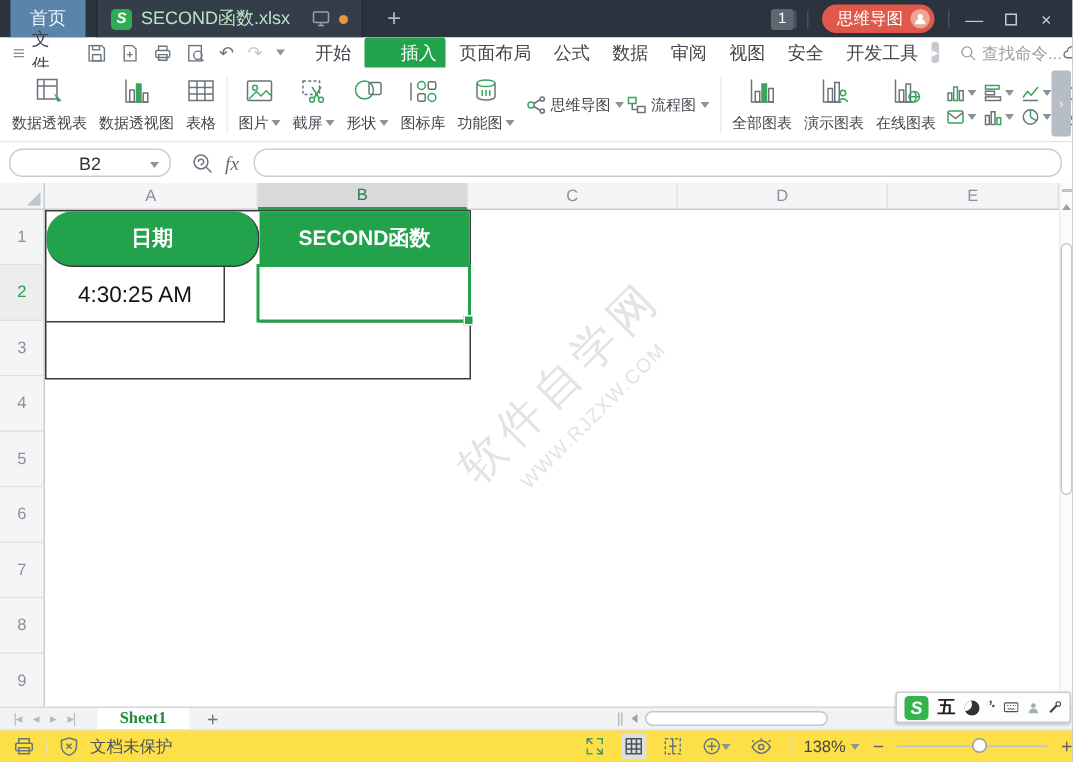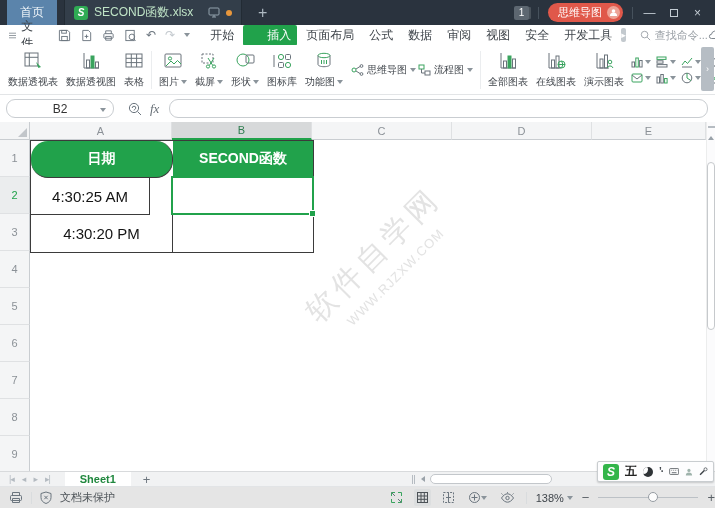--- a/index.html
+++ b/index.html
@@ -81,28 +81,28 @@
   .wm2{font-size:13px;letter-spacing:1px;margin-top:3px;white-space:nowrap;}
   .vscroll{position:absolute;right:0;top:0;width:9px;height:349px;background:#fbfbfc;border-left:1px solid #eceded;}
   .vgrip{position:absolute;top:4px;left:1px;width:7px;height:2px;border-top:1px solid #b6bcc2;border-bottom:1px solid #b6bcc2;}
   .varrow{position:absolute;top:14px;left:1px;width:0;height:0;border-left:3.5px solid transparent;border-right:3.5px solid transparent;border-bottom:4px solid #9aa2a9;}
   .vthumb{position:absolute;top:40px;left:0px;width:8px;height:168px;background:#fff;border:1px solid #c6c9cc;border-radius:4px;}
 
   
   .tabbar{position:absolute;top:471px;left:0;right:0;height:15px;background:#f1f2f3;border-top:1px solid #d8dadc;display:flex;align-items:center;font-size:10px;color:#9aa2a9;}
   .navs{display:flex;gap:8px;padding:0 9px;align-items:center;}
   .navg{font-size:9px;color:#b3bac0;letter-spacing:-1px;}
-  .sheettab{background:#fff;color:#21883f;font-weight:bold;font-size:11px;padding:0 15px;height:14px;display:flex;align-items:center;margin-left:6px;}
+  .sheettab{background:#fff;color:#21883f;font-weight:bold;font-size:11px;padding:0 15px;height:14px;display:flex;align-items:center;margin-left:6px;font-family:Liberation Serif, serif;}
   .addsheet{margin-left:12px;color:#6d767e;font-size:13px;line-height:1;}
   .hsplit{position:absolute;left:412px;top:3px;width:3px;height:9px;border-left:1px solid #b6bcc2;border-right:1px solid #b6bcc2;}
   .harrow{position:absolute;left:421px;top:4px;width:0;height:0;border-top:3.5px solid transparent;border-bottom:3.5px solid transparent;border-right:4px solid #9aa2a9;}
   .hthumb{position:absolute;left:430px;top:2px;width:122px;height:10px;background:#fff;border:1px solid #c3c7cb;border-radius:5px;}
 
   
-  .statusbar{position:absolute;top:486px;left:0;right:0;height:22px;background:#e5e5e5;border-top:1px solid #e2e4e6;display:flex;align-items:center;font-size:11px;color:#4c5257;}
+  .statusbar{position:absolute;top:486px;left:0;right:0;height:22px;background:#fde047;border-top:1px solid #e2e4e6;display:flex;align-items:center;font-size:11px;color:#4c5257;}
   .sb-left{display:flex;align-items:center;gap:8px;padding-left:9px;}
   .sb-sep{width:1px;height:12px;background:#d9dcde;}
   .sb-right{margin-left:auto;display:flex;align-items:center;gap:9px;}
   .viewbtn{display:flex;align-items:center;padding:2px;border-radius:2px;}
   .viewbtn.active{background:#dcdedf;}
   .zoomlbl{display:flex;align-items:center;gap:3px;color:#3f454b;}
   .ztrack{width:100px;height:1px;background:#bcc1c6;position:relative;}
   .zthumb{position:absolute;left:50px;top:-5px;width:10px;height:10px;border:1px solid #969ca2;border-radius:50%;background:#fdfdfd;}
   .zminus,.zplus{font-size:13px;color:#5a6167;line-height:1;}
 
@@ -348,39 +348,39 @@
           <rect x="10" y="5" width="3" height="12" fill="#3aa45f" stroke="#3aa45f"></rect>
           <rect x="14.5" y="8" width="3" height="9"></rect>
         </svg>
       <span class="rlabel">
           <span>全部图表</span>
         </span>
     </div>
     <div class="rbtn">
       <svg width="21" height="20" viewBox="0 0 21 20" fill="none" stroke="#6a737b">
           <path d="M3 2v15h12"></path>
+          <rect x="6" y="8" width="3" height="9"></rect>
+          <rect x="10.5" y="4" width="3" height="13"></rect>
+          <circle cx="16" cy="11" r="1.8" stroke="#3aa45f"></circle>
+          <path d="M13 17a3.2 3.2 0 016 0" stroke="#3aa45f"></path>
+        </svg>
+      <span class="rlabel">
+          <span>演示图表</span>
+        </span>
+    </div>
+    <div class="rbtn">
+      <svg width="21" height="20" viewBox="0 0 21 20" fill="none" stroke="#6a737b">
+          <path d="M3 2v15h12"></path>
           <rect x="5.5" y="9" width="3" height="8"></rect>
           <rect x="10" y="5" width="3" height="12"></rect>
           <circle cx="15.5" cy="13.5" r="3.5" stroke="#3aa45f"></circle>
           <path d="M12 13.5h7M15.5 10a5.5 5.5 0 010 7" stroke="#3aa45f"></path>
         </svg>
       <span class="rlabel">
           <span>在线图表</span>
-        </span>
-    </div>
-    <div class="rbtn">
-      <svg width="21" height="20" viewBox="0 0 21 20" fill="none" stroke="#6a737b">
-          <path d="M3 2v15h12"></path>
-          <rect x="6" y="8" width="3" height="9"></rect>
-          <rect x="10.5" y="4" width="3" height="13"></rect>
-          <circle cx="16" cy="11" r="1.8" stroke="#3aa45f"></circle>
-          <path d="M13 17a3.2 3.2 0 016 0" stroke="#3aa45f"></path>
-        </svg>
-      <span class="rlabel">
-          <span>演示图表</span>
         </span>
     </div>
     <div class="chgrid">
       <span class="chitem">
           <svg width="12" height="12" viewBox="0 0 12 12" fill="none" stroke="#6a737b">
             <rect x="1" y="6" width="2.5" height="5"></rect>
             <rect x="4.8" y="2" width="2.5" height="9" stroke="#3aa45f"></rect>
             <rect x="8.6" y="4.5" width="2.5" height="6.5"></rect>
           </svg>
           <span class="caret"></span>
@@ -508,21 +508,20 @@
     <div class="rowhdr" style="top:203px;">6</div>
     <div class="rowhdr" style="top:240px;">7</div>
     <div class="rowhdr" style="top:277px;">8</div>
     <div class="rowhdr" style="top:314px;">9</div>
 
     <div class="tbl">
       <div class="cell hdr br bb" style="left:0;top:0;width:142px;height:37px;border-radius:17px;">日期</div>
       <div class="cell hdr bb" style="left:142px;top:0;width:140px;height:37px;">SECOND函数</div>
       <div class="cell val br bb" style="left:0;top:37px;width:119px;height:37px;">4:30:25 AM</div>
       <div class="cell val bb" style="left:142px;top:37px;width:140px;height:37px;"></div>
-      <div class="cell val br" style="left:0;top:74px;width:142px;height:37px;">4:30:20 PM</div>
       <div class="cell val" style="left:142px;top:74px;width:140px;height:37px;"></div>
     </div>
 
     <div class="selbox"></div>
 
     <div class="vscroll">
       <div class="vgrip"></div>
       <div class="varrow"></div>
       <div class="vthumb"></div>
     </div>

